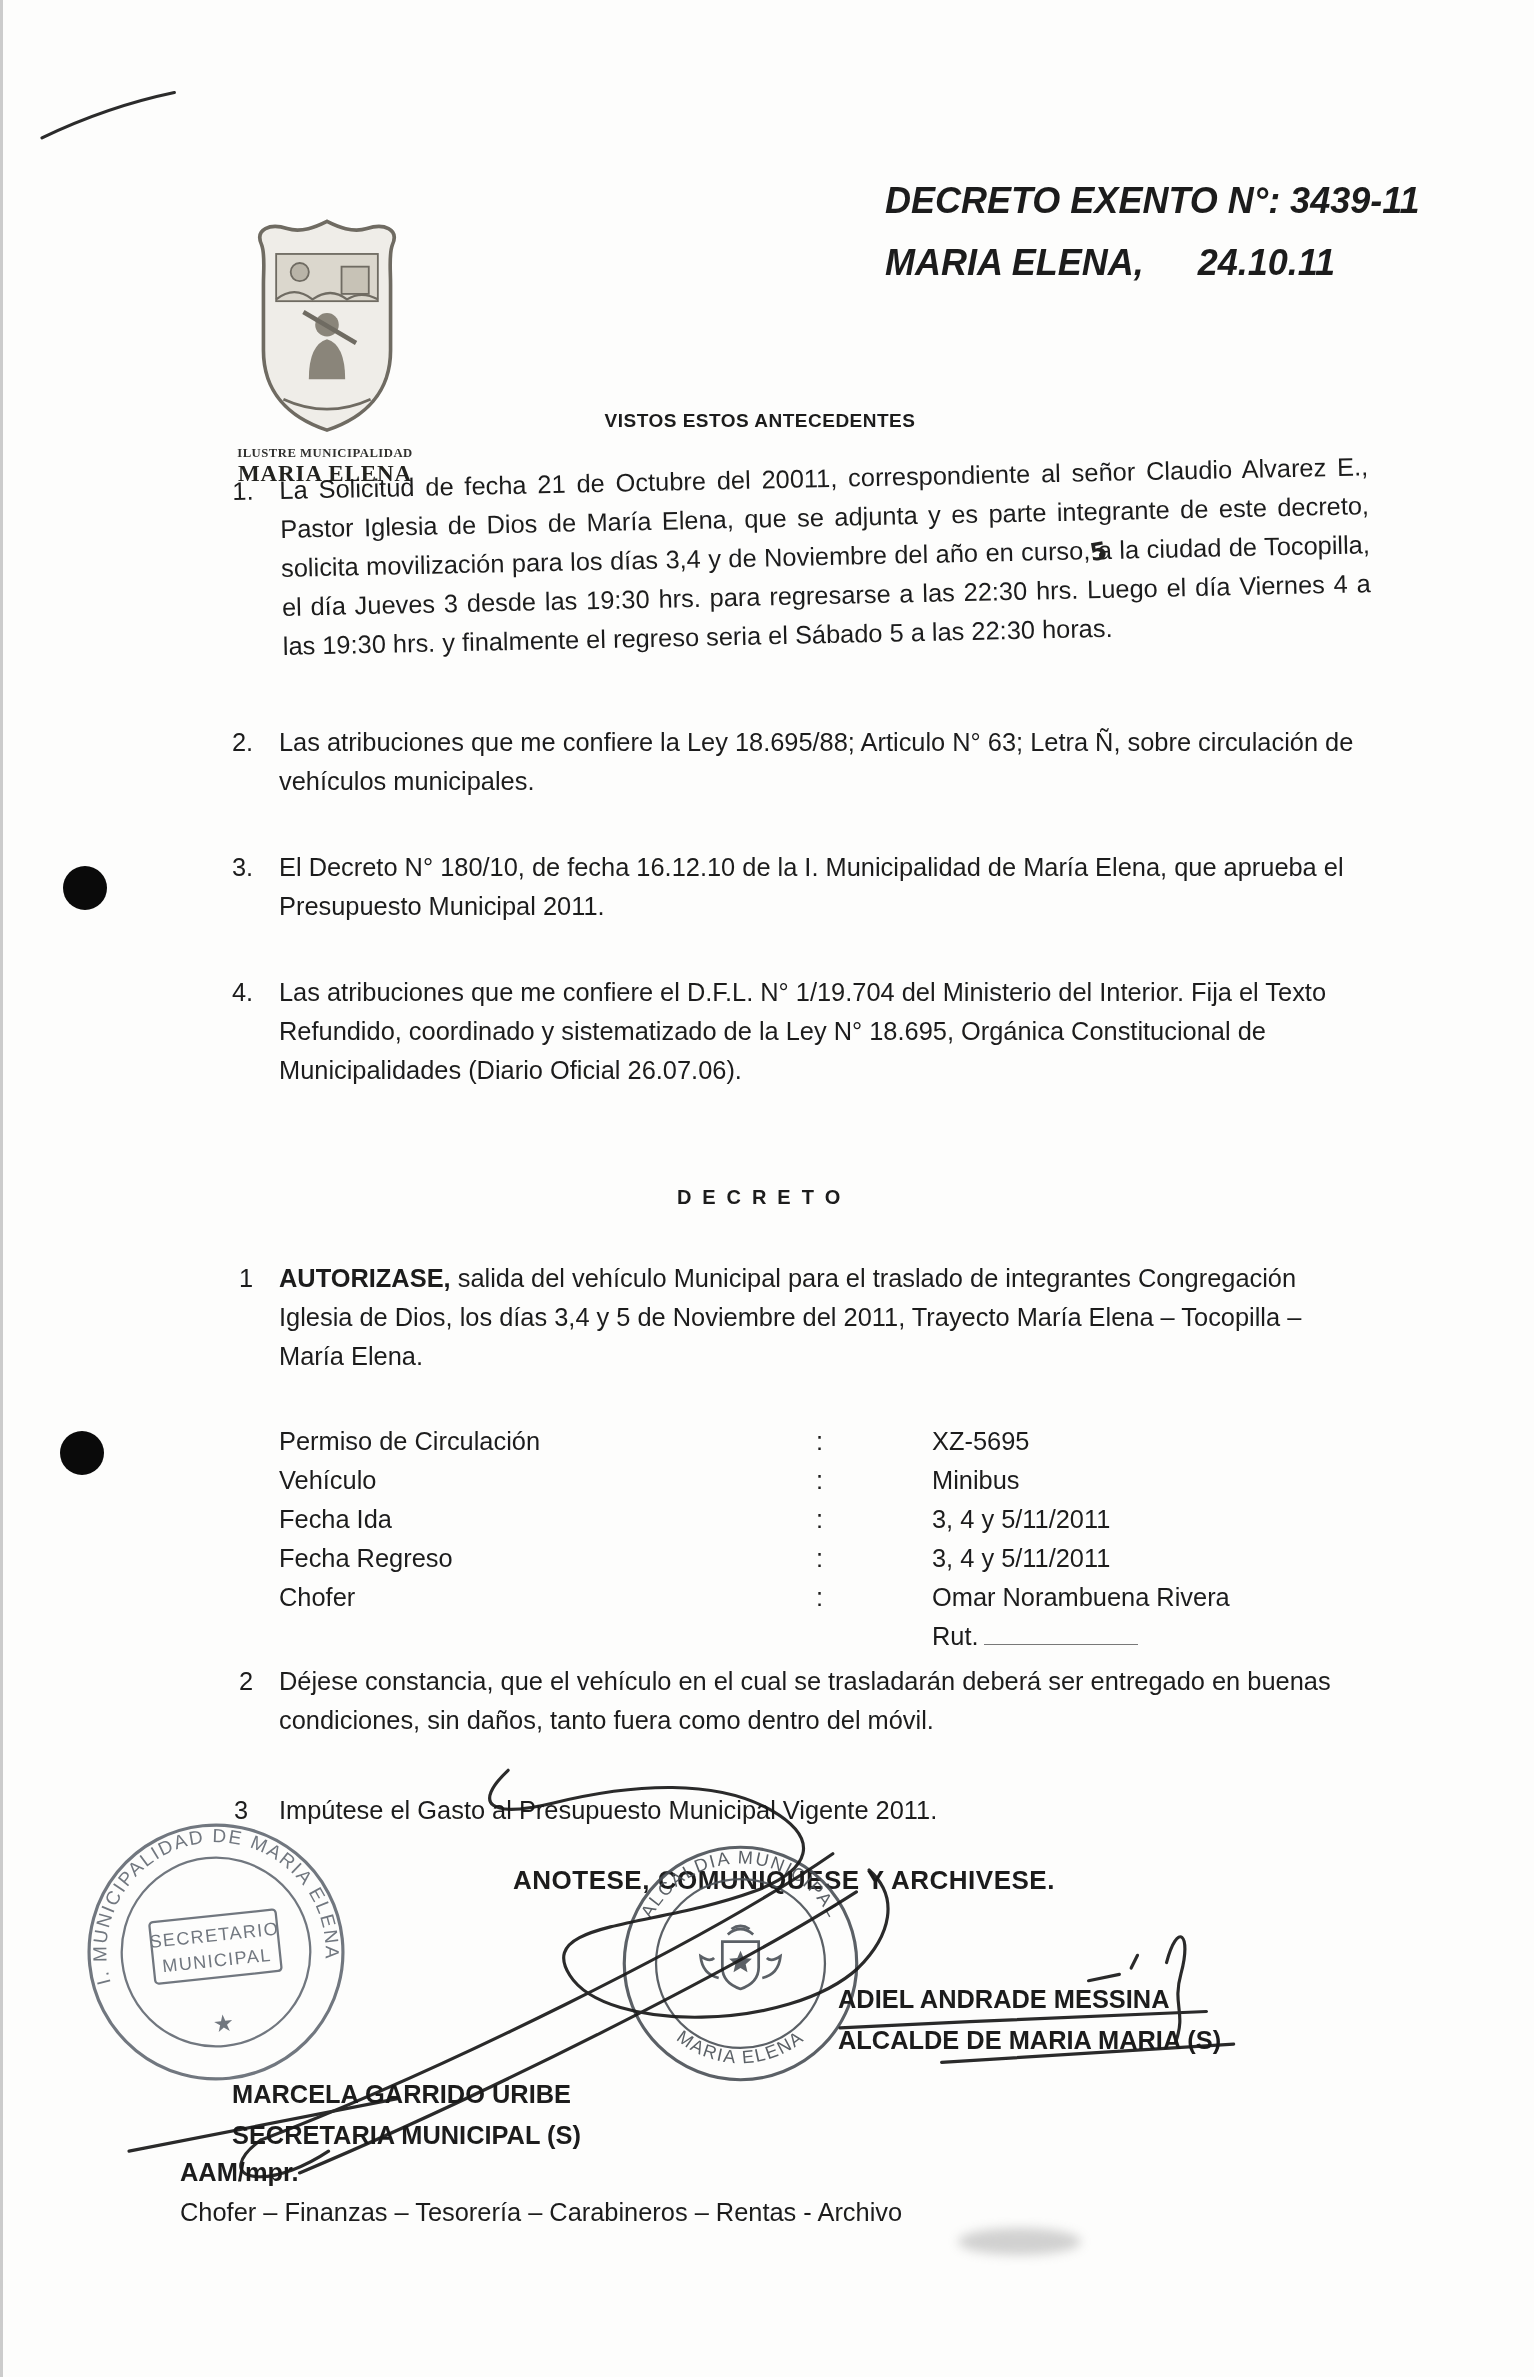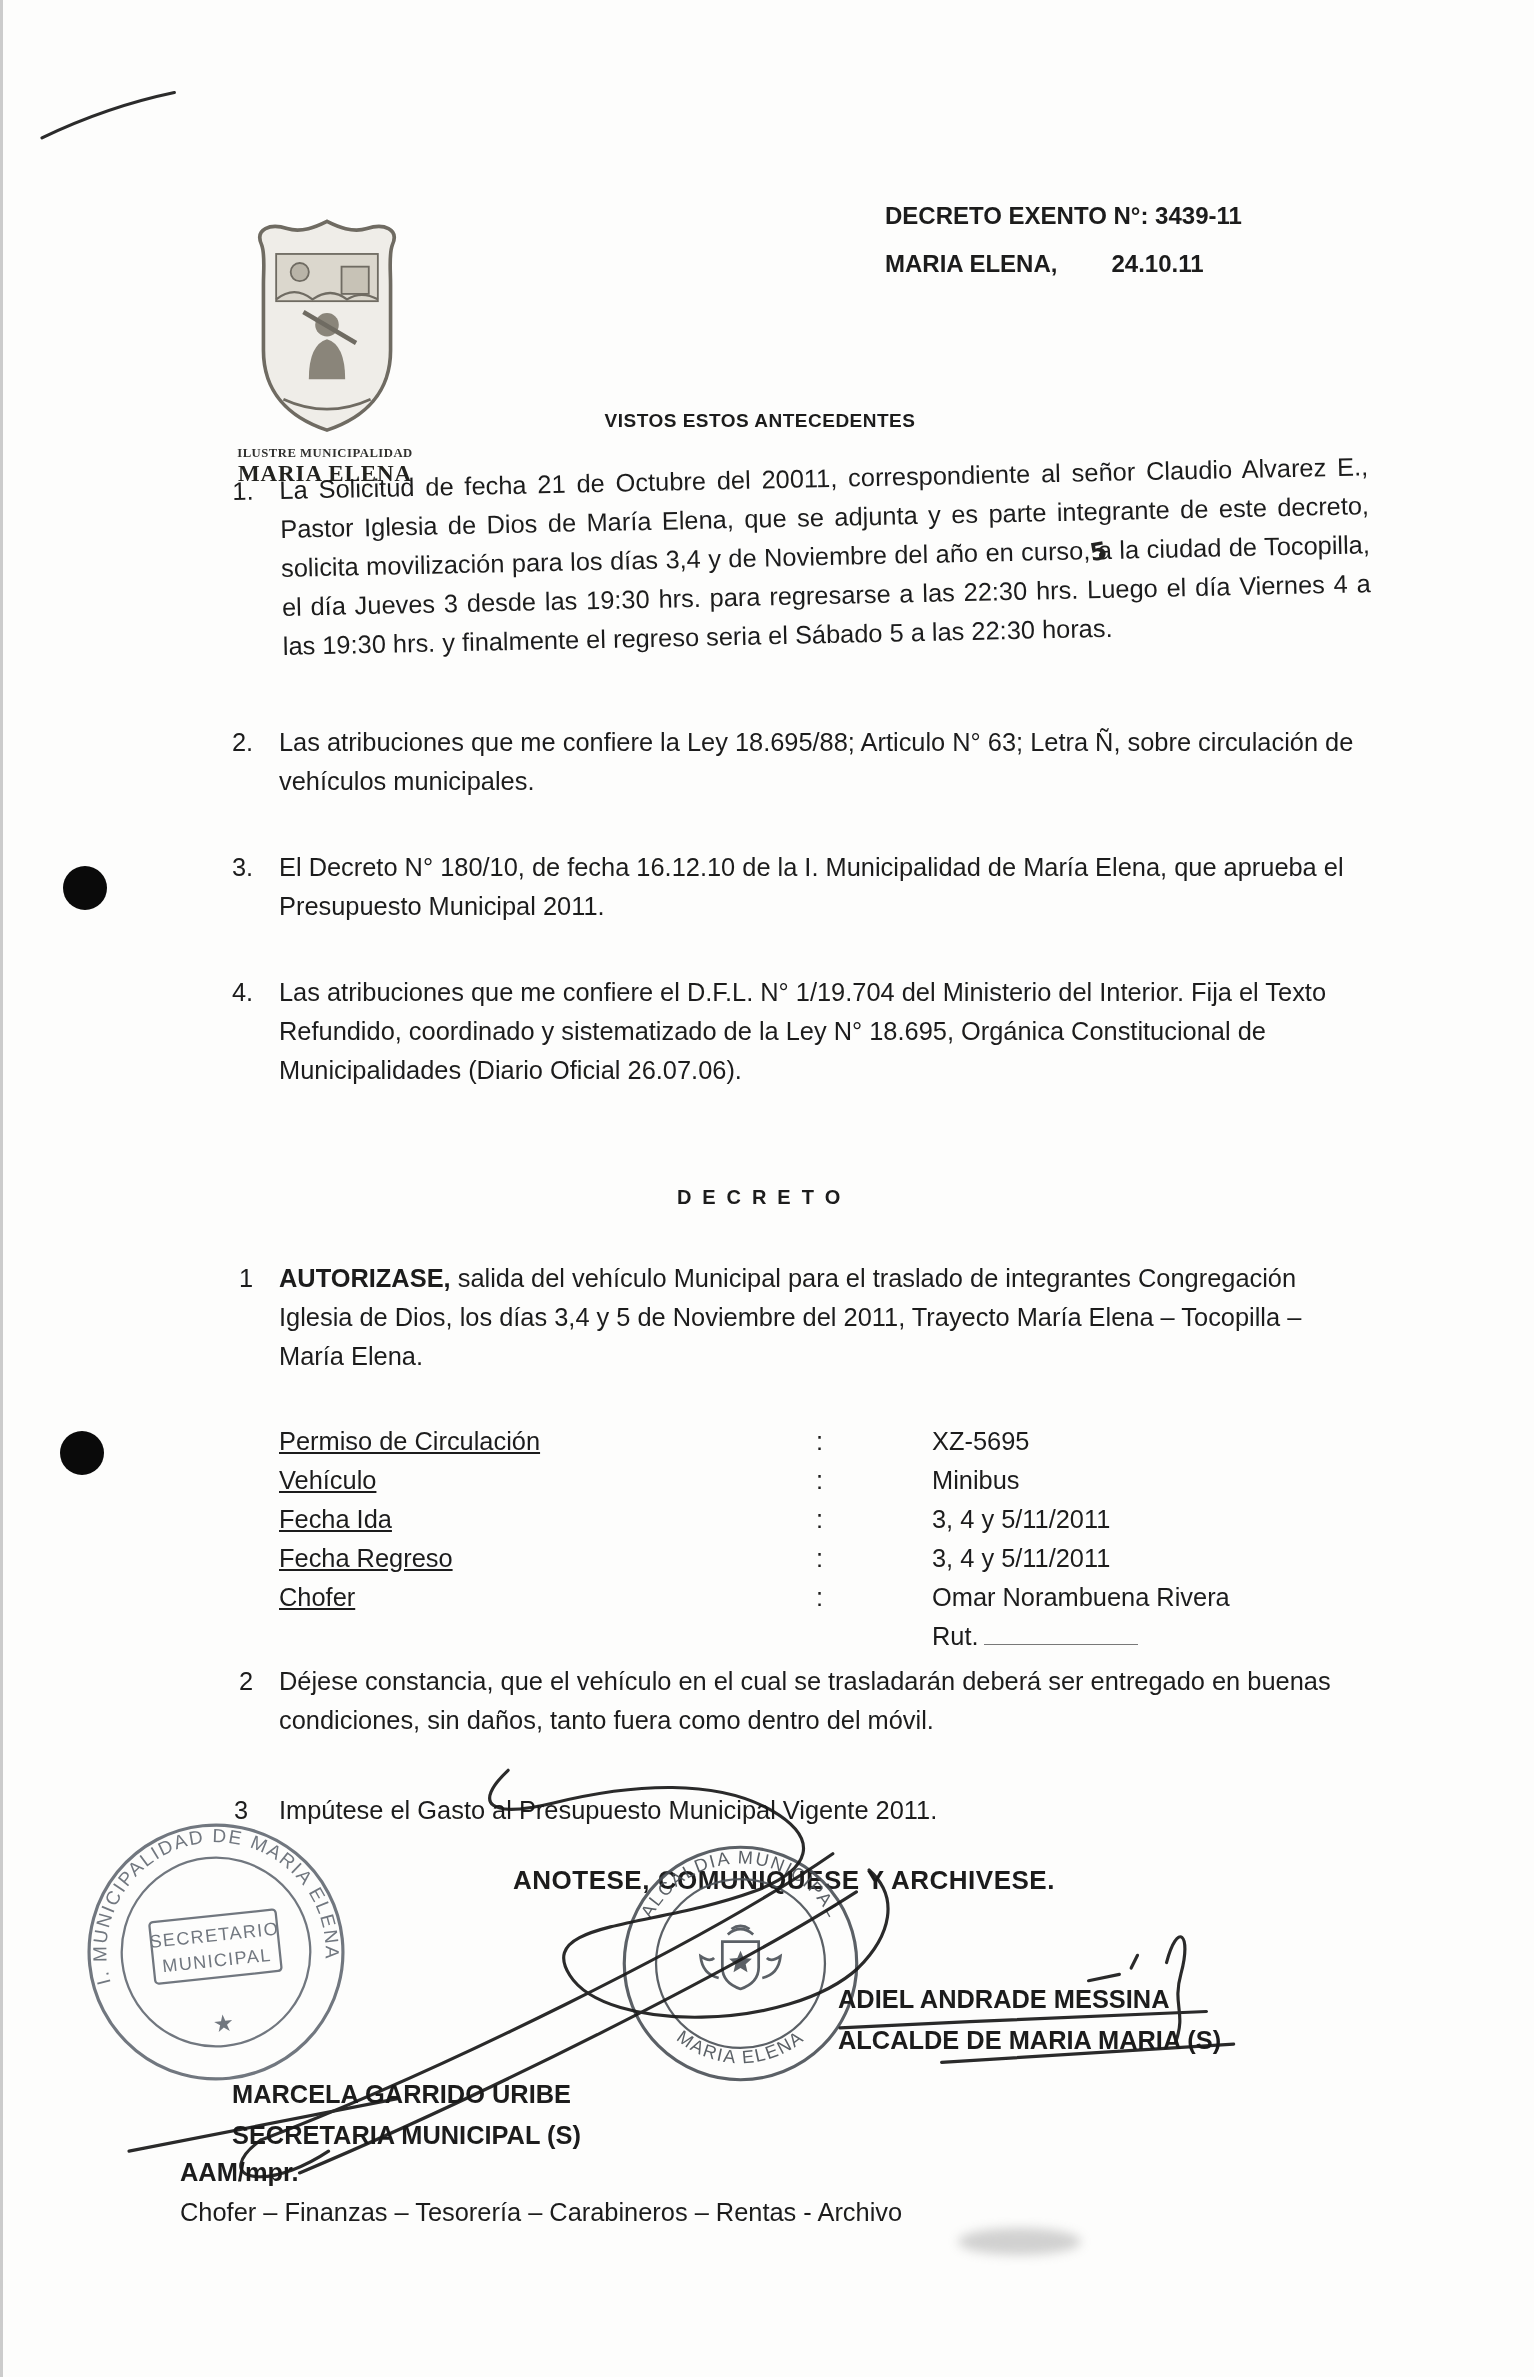--- a/index.html
+++ b/index.html
@@ -15,21 +15,21 @@
   .hole { position:absolute; width:44px; height:44px; border-radius:50%; background:#0a0a0a; }
   .hole1 { left:63px; top:866px; }
   .hole2 { left:60px; top:1431px; }
 
   .crest { position:absolute; left:247px; top:214px; }
   .crest-cap1 { position:absolute; left:218px; top:446px; width:214px; text-align:center;
     font-family:"Liberation Serif", serif; font-size:12.7px; font-weight:600; letter-spacing:0.5px; color:#30302e; }
   .crest-cap2 { position:absolute; left:218px; top:461px; width:214px; text-align:center;
     font-family:"Liberation Serif", serif; font-size:23px; font-weight:bold; letter-spacing:0.9px; color:#23231f; }
 
-  .hdr { position:absolute; left:885px; top:202px; font-weight:bold; font-size:24px; }
+  .hdr { position:absolute; left:885px; top:180px; font-weight:bold; font-size:36px;font-style:italic; }
   .hdr-line2 { display:flex; margin-top:20px; }
   .hdr-date { margin-left:54px; }
 
   .vtitle { position:absolute; left:379px; top:410px; width:762px; text-align:center;
     font-weight:bold; font-size:19px; letter-spacing:0.5px; }
 
   .vlist { position:absolute; left:232px; top:472px; width:1136px; font-size:25.4px; line-height:39px; }
   .vitem { display:flex; }
   .vitem .num { width:47px; flex:none; }
   .vitem .txt { flex:1; }
@@ -49,21 +49,21 @@
   .ditem .txt { flex:1; }
   .ditem1 { left:239px; top:1259px; width:1130px; }
   .ditem1 .num { width:40px; }
   .ditem2 { left:239px; top:1662px; width:1136px; }
   .ditem2 .num { width:40px; }
   .ditem3 { left:234px; top:1791px; width:1043px; }
   .ditem3 .num { width:45px; }
 
   .details { position:absolute; left:279px; top:1422px; width:1089px; font-size:25.4px; line-height:39px; }
   .drow { display:flex; }
-  .dlabel { width:537px;text-decoration:underline; }
+  .dlabel { width:537px; }
   .dcolon { width:116px; }
   .dvalue { flex:1; }
   .rutline { display:inline-block; width:154px; border-bottom:1.8px solid #787878; margin-left:5.4px; }
 
   .anotese { position:absolute; left:513px; top:1865px; font-weight:bold; font-size:26px; letter-spacing:0.5px; }
 
   .stamp-left  { position:absolute; left:80px;  top:1816px; }
   .stamp-center{ position:absolute; left:617px; top:1840px; }
 
   .sig-alcalde { position:absolute; left:838px; top:1979px; font-weight:bold; font-size:25.4px; line-height:41px; }

